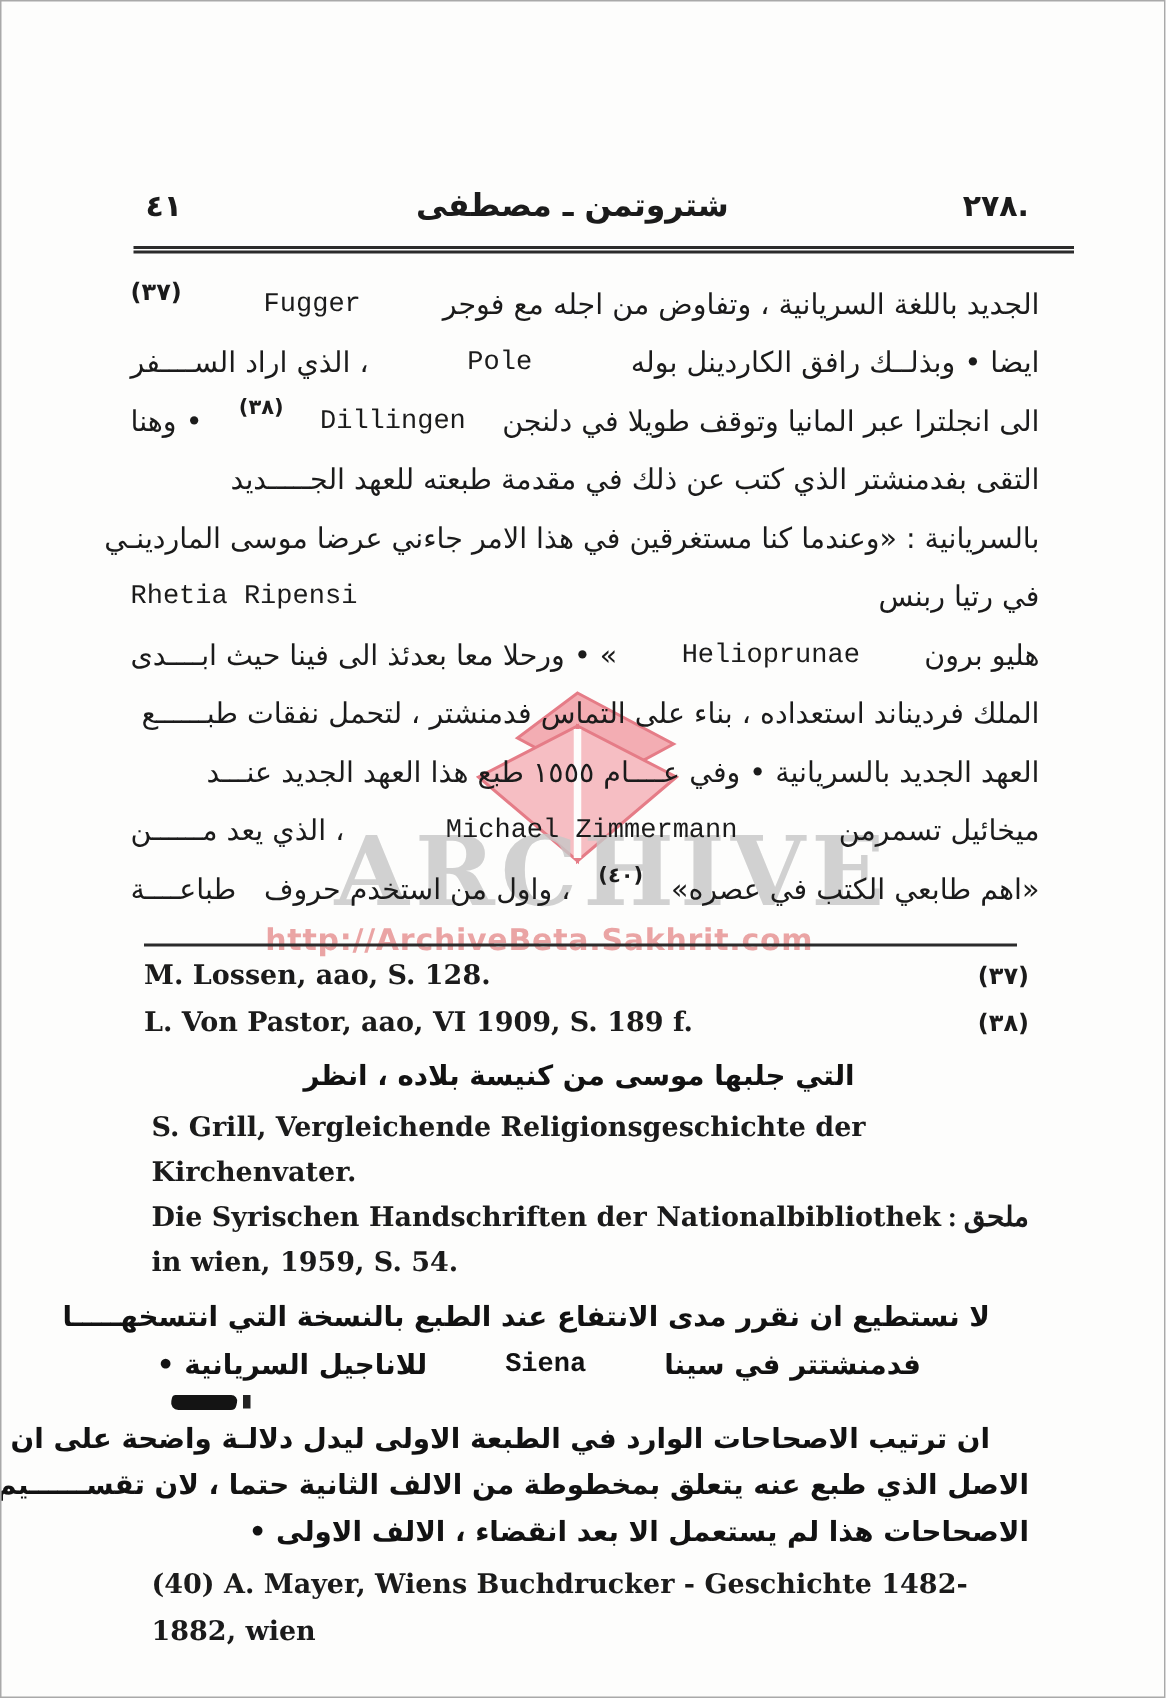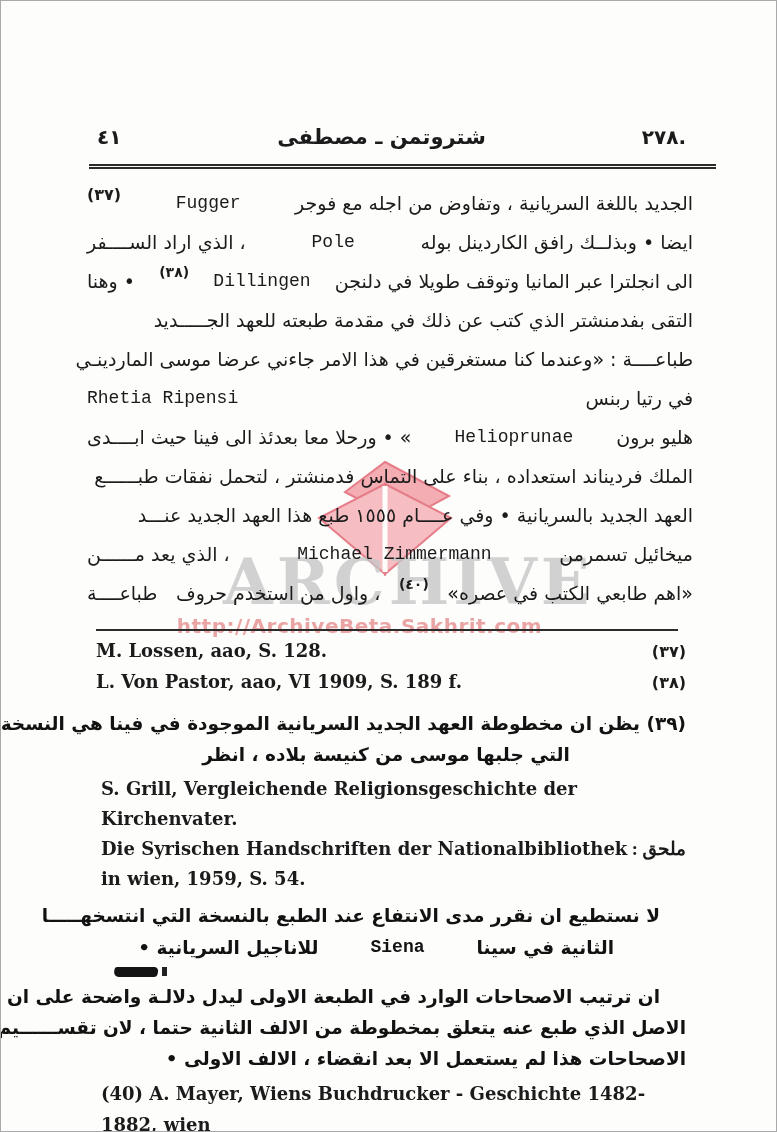--- a/index.html
+++ b/index.html
@@ -98,21 +98,21 @@
           <span class="seg seg-la">Pole</span>
           <span class="seg seg-ar">، الذي اراد الســــفر</span>
         </div>
         <div class="line between">
           <span class="seg seg-ar">الى انجلترا عبر المانيا وتوقف طويلا في دلنجن</span>
           <span class="seg seg-la">Dillingen</span>
           <span class="seg seg-sup">(٣٨)</span>
           <span class="seg seg-ar">• وهنا</span>
         </div>
         <div class="line justify"><span class="seg seg-ar">التقى بفدمنشتر الذي كتب عن ذلك في مقدمة طبعته للعهد الجـــــديد</span></div>
-        <div class="line justify"><span class="seg seg-ar">طباعــــة : «وعندما كنا مستغرقين في هذا الامر جاءني عرضا موسى الماردينـي</span></div>
+        <div class="line justify"><span class="seg seg-ar">بالسريانية : «وعندما كنا مستغرقين في هذا الامر جاءني عرضا موسى الماردينـي</span></div>
         <div class="line between">
           <span class="seg seg-ar">في رتيا ربنس</span>
           <span class="seg seg-la">Rhetia Ripensi</span>
         </div>
         <div class="line between">
           <span class="seg seg-ar">هليو برون</span>
           <span class="seg seg-la">Helioprunae</span>
           <span class="seg seg-ar">» • ورحلا معا بعدئذ الى فينا حيث ابــــدى</span>
         </div>
         <div class="line justify"><span class="seg seg-ar">الملك فرديناند استعداده ، بناء على التماس فدمنشتر ، لتحمل نفقات طبــــــع</span></div>
@@ -137,33 +137,32 @@
           <div class="fn-row">
             <span>M. Lossen, aao, S. 128.</span>
             <span class="fn-marker">(٣٧)</span>
           </div>
           <div class="fn-row">
             <span>L. Von Pastor, aao, VI 1909, S. 189 f.</span>
             <span class="fn-marker">(٣٨)</span>
           </div>
         </div>
 
-      <div class="ar-fn jfull mt6">(٣٩) يظن ان مخطوطة العهد الجديد السريانية الموجودة في فينا هي النسخة</div>
       <div class="ar-fn fn39-l2">التي جلبها موسى من كنيسة بلاده ، انظر</div>
 
       <div class="grill mt4">S. Grill, Vergleichende Religionsgeschichte der Kirchenvater.</div>
       <div class="grill grill-row">
         <span>Die Syrischen Handschriften der Nationalbibliothek</span>
         <span class="grill-label">ملحق :</span>
       </div>
       <div class="grill">in wien, 1959, S. 54.</div>
 
       <div class="ar-fn jfull para-a1 mt6">لا نستطيع ان نقرر مدى الانتفاع عند الطبع بالنسخة التي انتسخهـــــا</div>
       <div class="ar-fn para-a2" id="para-a2">
-          <span class="seg seg-ar">الثانية في سينا</span>
+          <span class="seg seg-ar">فدمنشتتر في سينا</span>
           <span class="seg seg-la">Siena</span>
           <span class="seg seg-ar">للاناجيل السريانية •</span>
         </div>
 
       <div class="ink-blot">
         <span class="b1"></span>
         <span class="b2"></span>
       </div>
 
       <div class="ar-fn jfull parb">ان ترتيب الاصحاحات الوارد في الطبعة الاولى ليدل دلالـة واضحة على ان</div>

